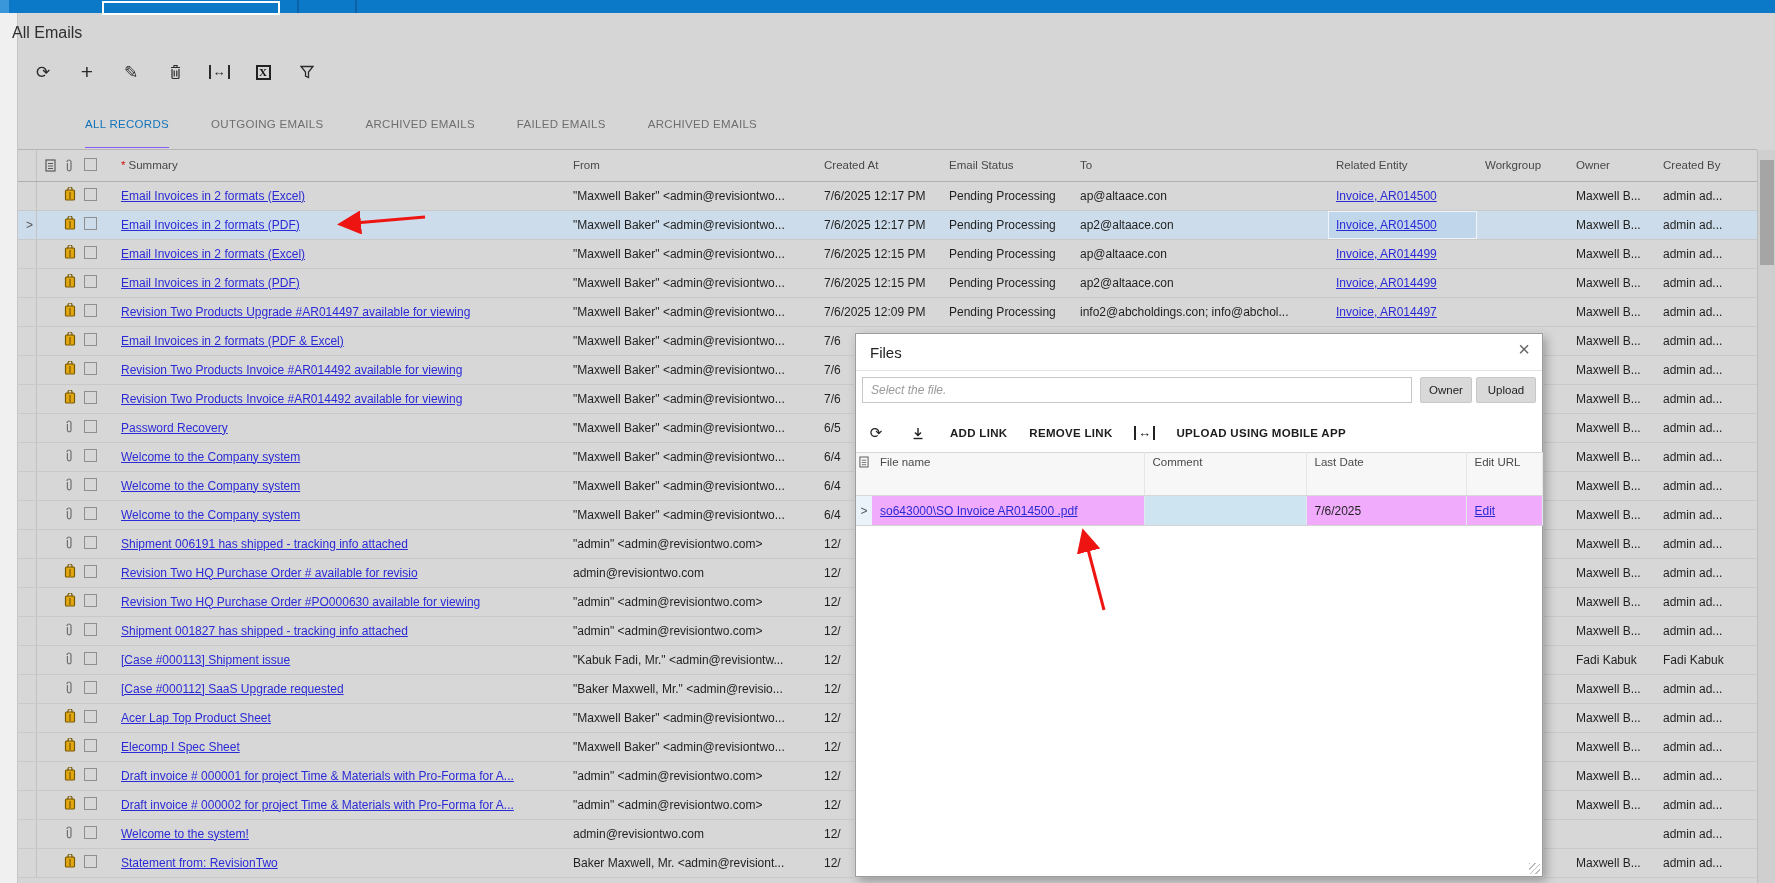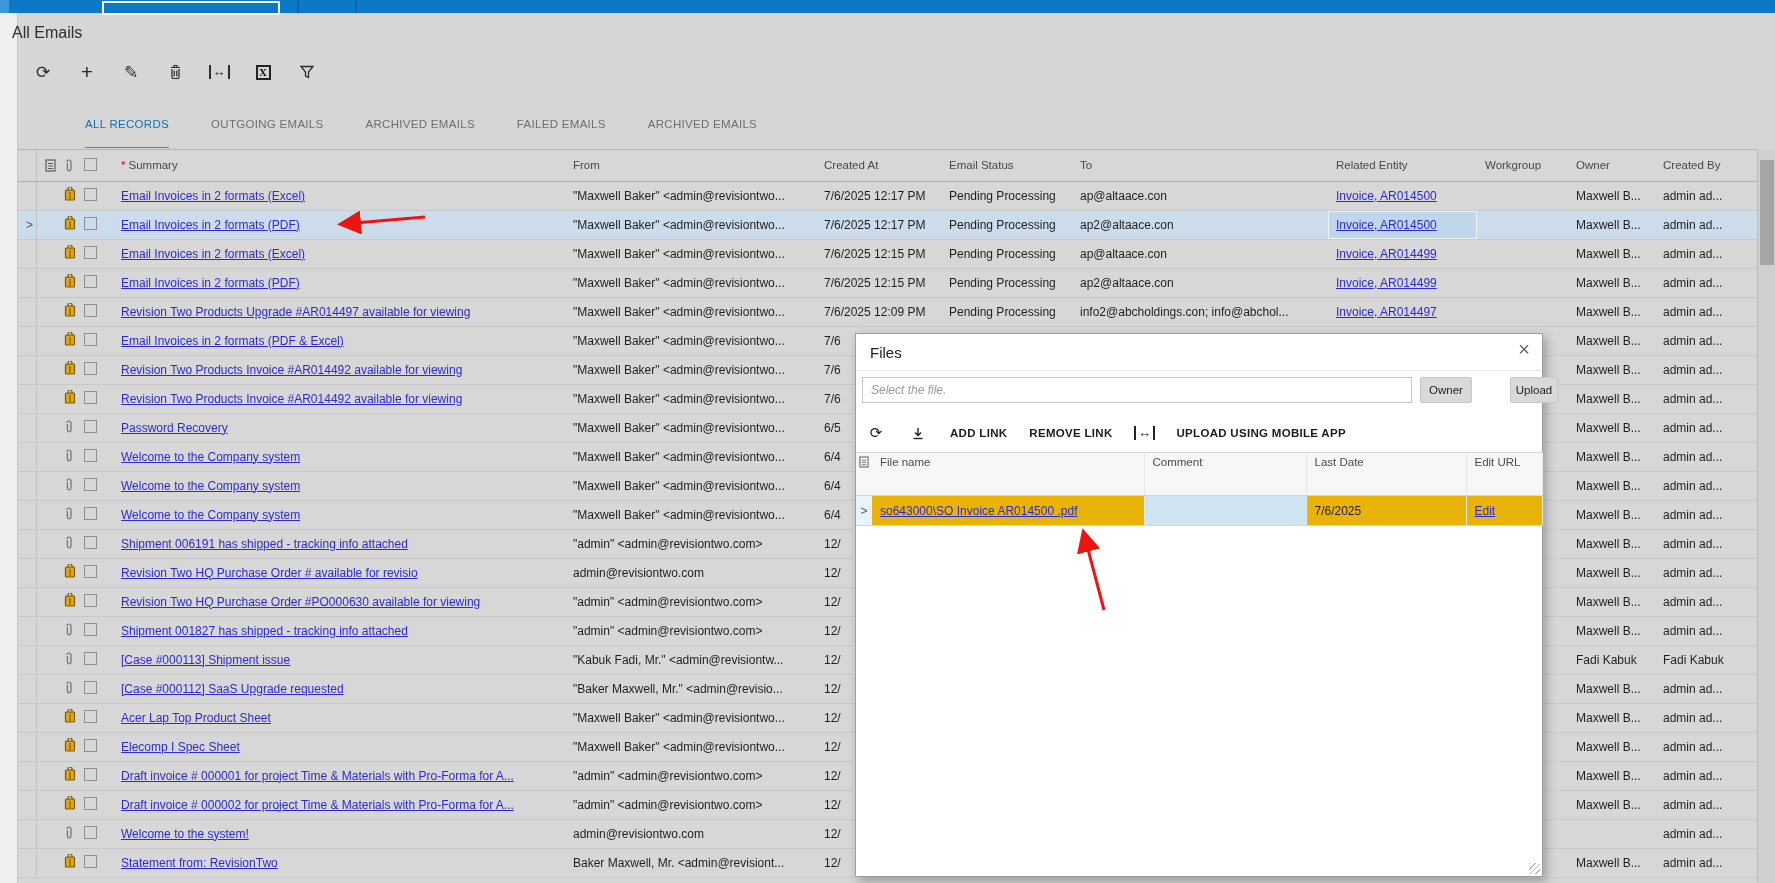--- a/index.html
+++ b/index.html
@@ -54,29 +54,29 @@
             border:1px solid #9c9c9c; box-shadow:3px 4px 10px rgba(0,0,0,.3), 0 0 0 1px #dcdcdc; z-index:20; }
   .dlg-title { position:absolute; left:14px; top:10px; font-size:15px; color:#222; }
   .dlg-close { position:absolute; right:12px; top:4px; font-size:20px; color:#666; cursor:pointer; line-height:22px; }
   .dlg-filebar { position:absolute; left:0; top:36px; width:100%; height:38px; border-top:1px solid #e4e4e4; }
   .file-input { position:absolute; left:6px; top:6px; width:550px; height:26px; border:1px solid #c6c6c6; background:#fff;
                 font-family:"Liberation Sans", sans-serif; font-size:12px; padding:0 8px; color:#333; }
   .file-input::placeholder { color:#9a9a9a; font-style:italic; }
   .dlg-btn { position:absolute; top:6px; height:26px; background:#d9d9d9; border:1px solid #c8c8c8; border-radius:2px;
              font-size:11.5px; color:#222; display:flex; align-items:center; justify-content:center; cursor:pointer; }
   .btn-browse { left:564px; width:52px; }
-  .btn-upload { left:654px; width:48px;text-align:right; }
+  .btn-upload { left:620px; width:60px;text-align:right; }
   .dlg-toolbar { position:absolute; left:10px; top:84px; height:30px; display:flex; align-items:center; gap:22px; }
   .dlg-tlabel { font-size:11.5px; letter-spacing:.3px; color:#1c1c1c; cursor:pointer; white-space:nowrap;font-weight:bold; }
   .dlg-ticon { width:20px; height:20px; display:flex; align-items:center; justify-content:center; color:#222; font-size:15px; cursor:pointer; }
   table.dgrid { position:absolute; left:0; top:118px; width:686px; border-collapse:collapse; table-layout:fixed; }
   table.dgrid th { background:#f7f7f7; font-weight:normal; font-size:11.5px; color:#4a4a4a; text-align:left;
                    border-top:1px solid #d8d8d8; border-bottom:1px solid #d8d8d8; border-right:1px solid #e6e6e6;
                    height:43px; padding:3px 8px; vertical-align:top; white-space:normal; }
-  table.dgrid td { height:30px; font-size:12px; background:#eab308; border-bottom:1px solid #d4d4d4; border-right:1px solid #dfe8ee;
+  table.dgrid td { height:30px; font-size:12px; background:#f0abfc; border-bottom:1px solid #d4d4d4; border-right:1px solid #dfe8ee;
                    padding:0 8px; white-space:nowrap; overflow:hidden; vertical-align:middle; }
   table.dgrid th.h-mark, table.dgrid td.c-mark { padding:3px 2px; text-align:center; border-right:none; background:#f7f7f7; }
   table.dgrid td.c-mark { background:#eaf3fa; color:#555; }
   table.dgrid td.c-comment { background:#cfe4f1; }
   .dlg-grip { position:absolute; right:2px; bottom:2px; width:11px; height:11px;
               background:repeating-linear-gradient(135deg,#bbb 0 1px,transparent 1px 4px); }
   
   .arrow-svg { position:absolute; z-index:40; pointer-events:none; }
   
   .icon-note svg, .icon-clip svg { display:block; margin:0 auto; }

